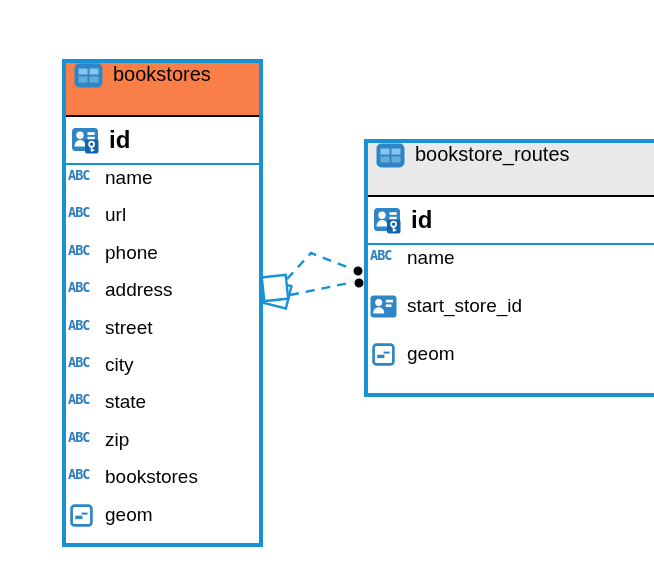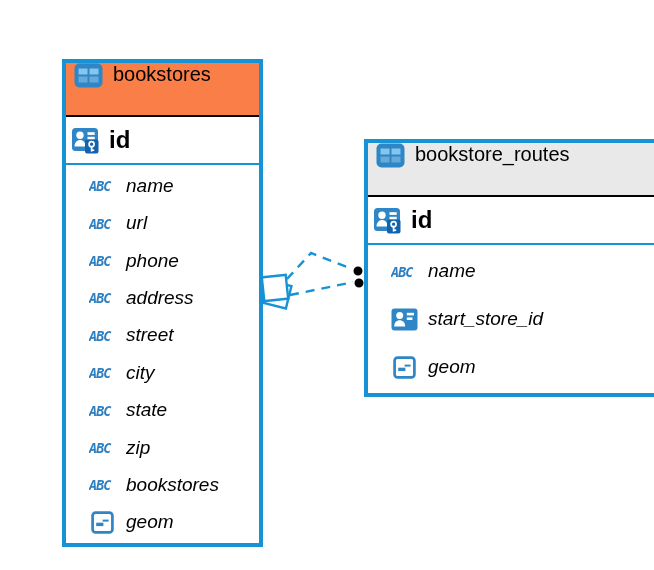--- a/index.html
+++ b/index.html
@@ -15,21 +15,21 @@
   .tbl-header{
     flex:0 0 40px;display:flex;align-items:flex-start;gap:10px;
     padding:0 6px 12px 7px;border-bottom:2px solid #000000;
     font-size:20px;font-weight:500;white-space:nowrap;
   }
   .id-row{
     flex:0 0 46px;display:flex;align-items:center;gap:8px;padding-left:4px;
     border-bottom:2px solid #1793d5;font-size:24px;font-weight:700;
   }
   .col-rows{flex:1;display:flex;flex-direction:column;padding:2px 0;}
-  .col-row{flex:1;display:flex;align-items:center;gap:8px;padding-left:21px;font-size:19px;font-style:italic;}
+  .col-row{flex:1;display:flex;align-items:flex-start;gap:8px;padding-left:0;font-size:19px;}
   .icon-cell{flex:0 0 31px;display:flex;align-items:center;justify-content:center;}
   .hdr-icon-cell{flex:0 0 30px;display:flex;align-items:center;justify-content:center;}
   .col-label{white-space:nowrap;}
 </style>
 </head>
 <body>
 
 <div class="canvas">
 
   <svg class="connector-svg" id="connector-svg">

